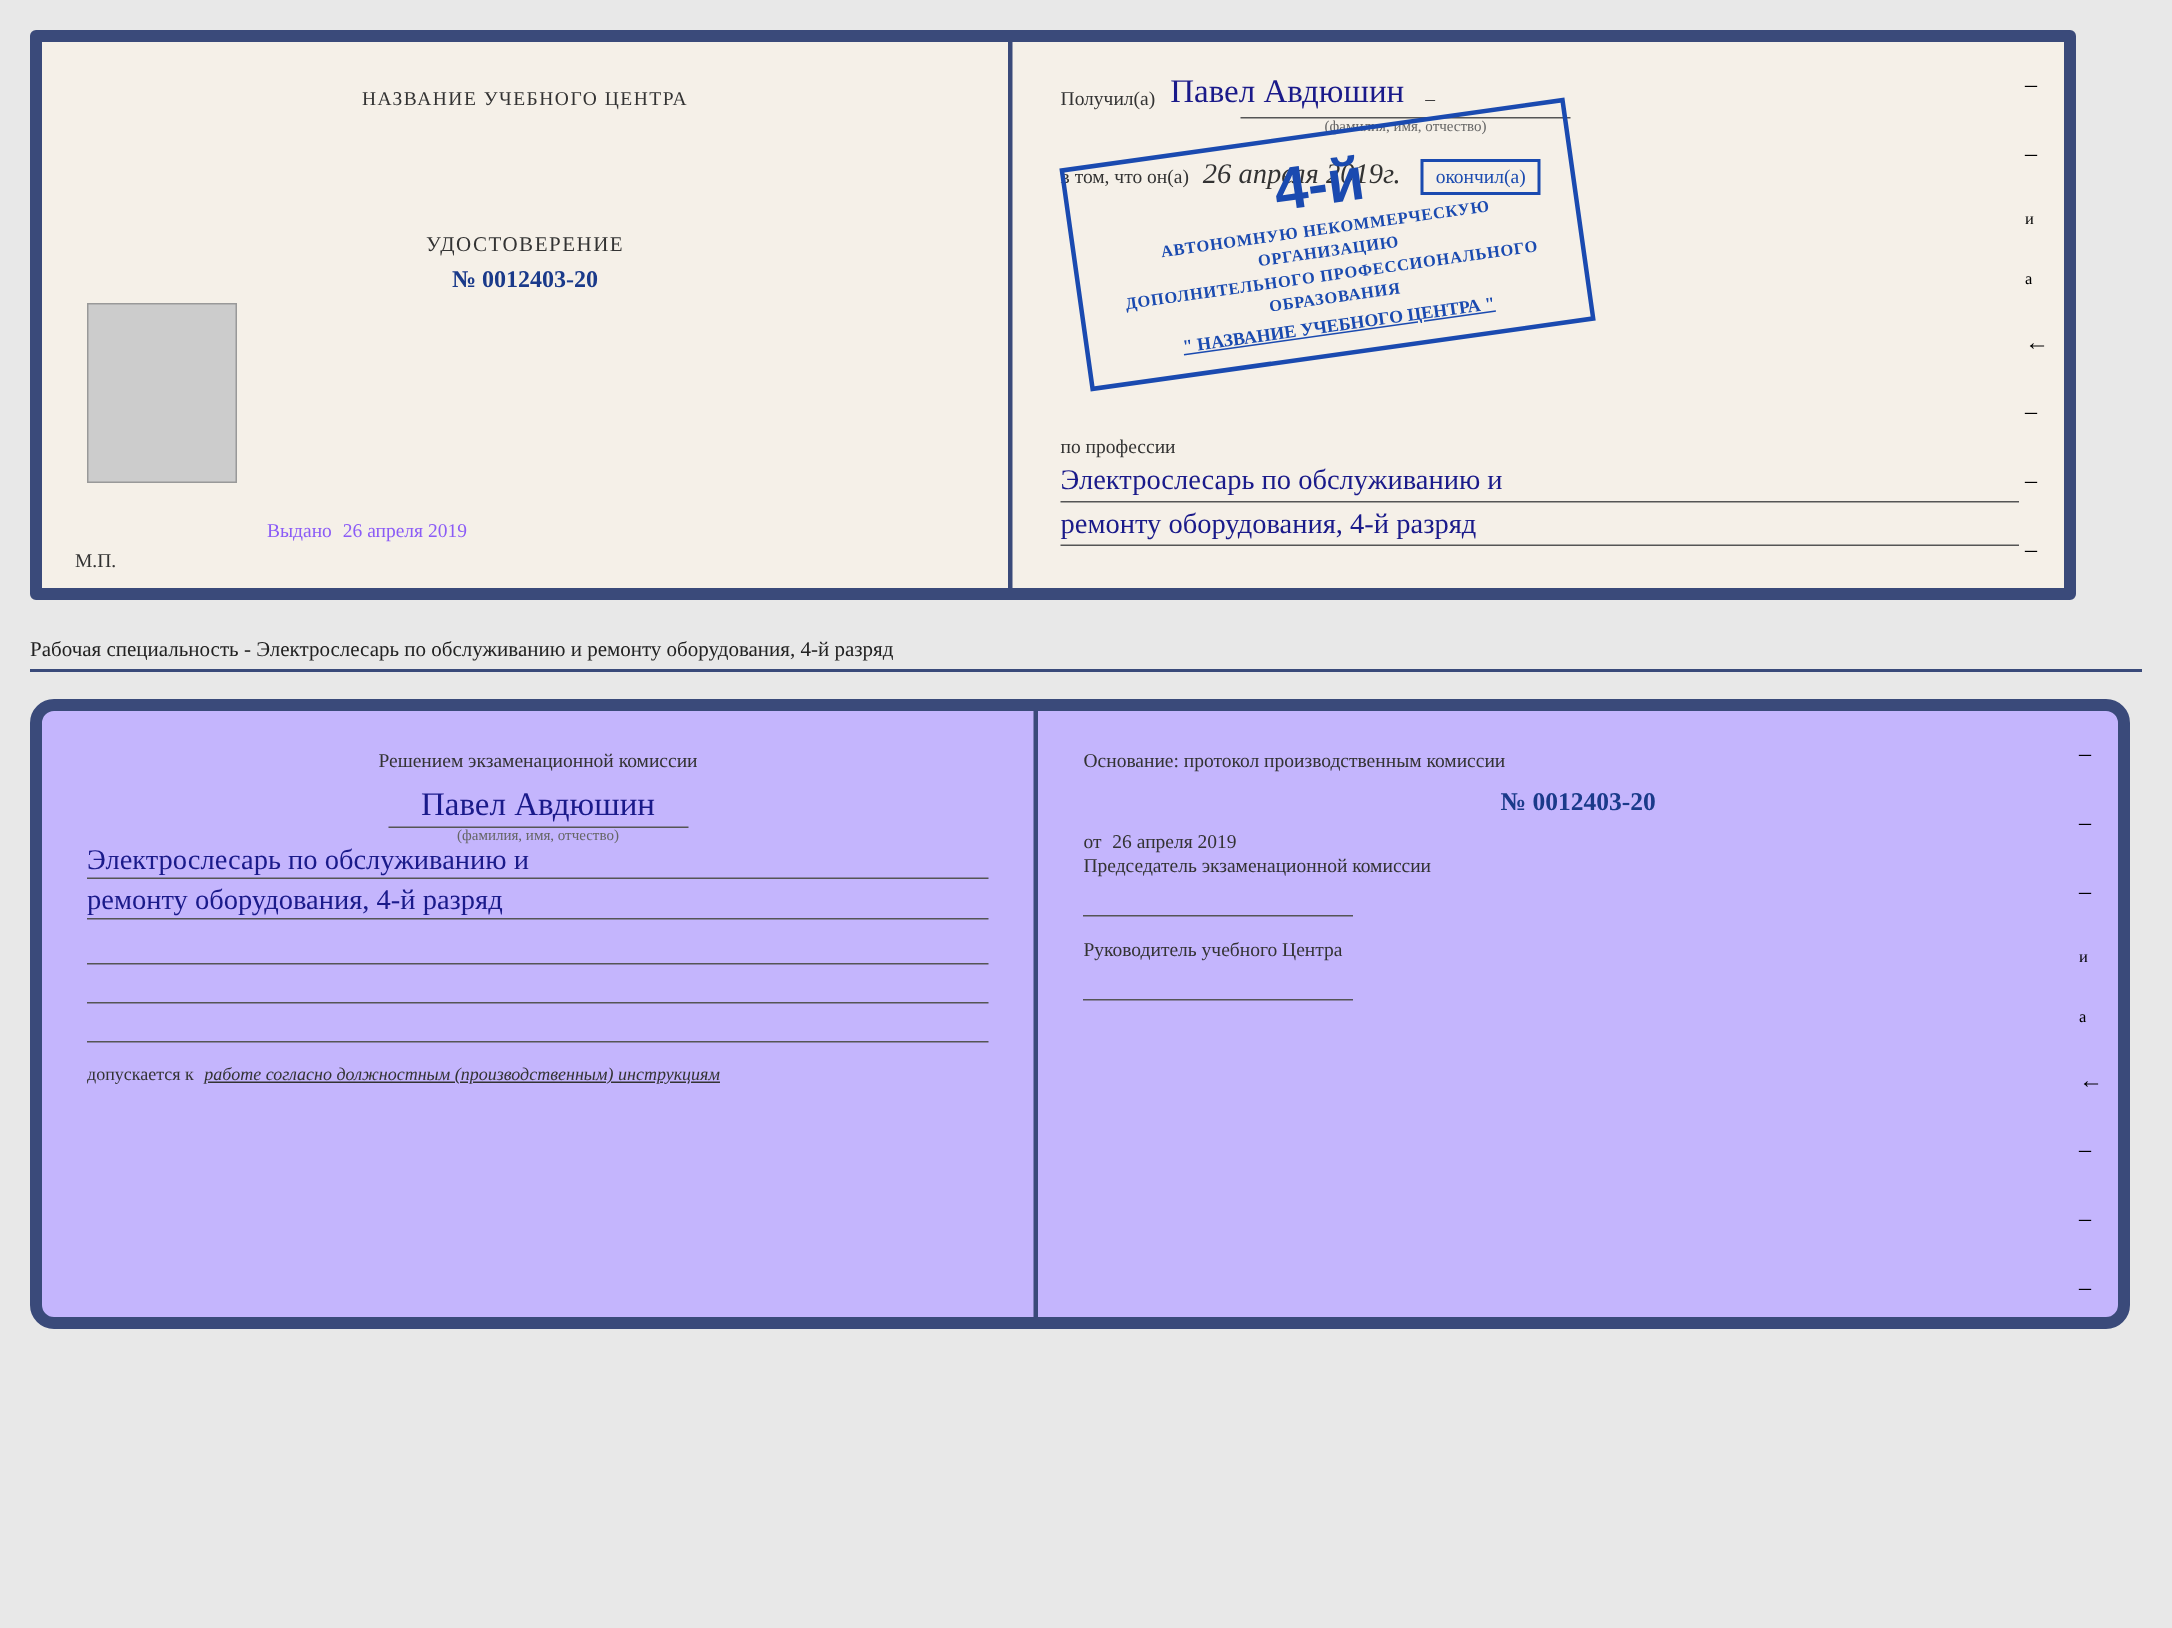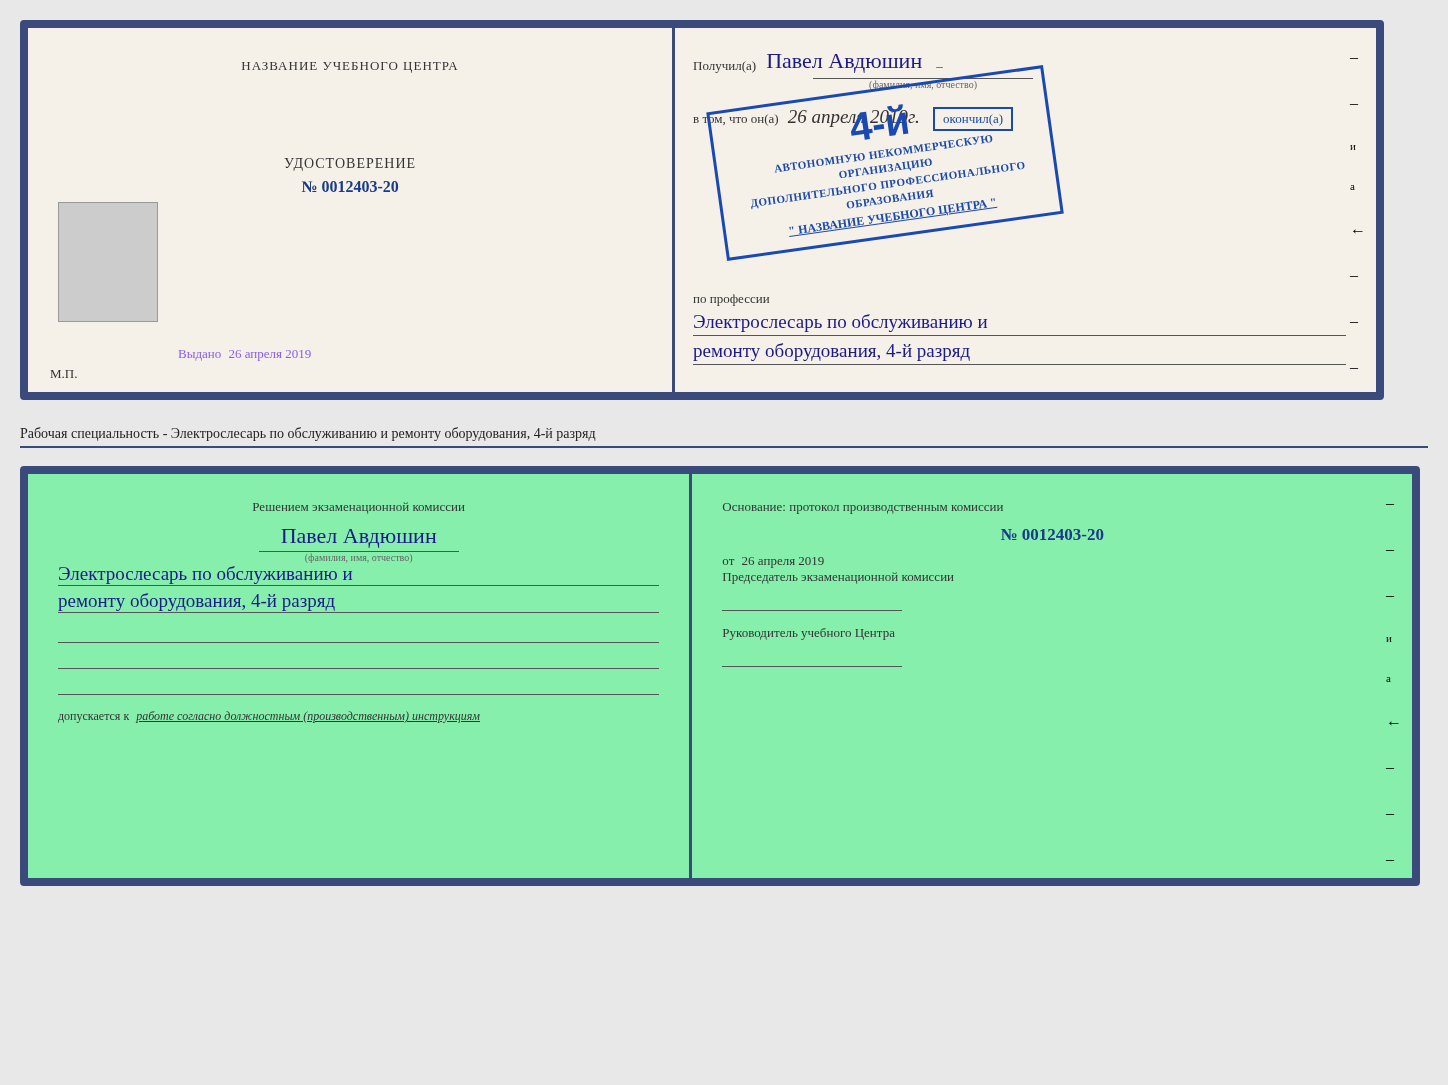--- a/index.html
+++ b/index.html
@@ -34,21 +34,21 @@
       border-right: 3px solid #3a4a7a;
       padding: 30px 30px 20px 30px;
       display: flex;
       flex-direction: column;
       align-items: center;
       position: relative;
     }
 
     .doc-right {
       width: 52%;
-      padding: 20px 30px 20px 18px;
+      padding: 20px 30px 20px 32px;
       position: relative;
     }
 
     .center-title {
       text-align: center;
       font-size: 13px;
       letter-spacing: 1px;
       color: #333;
       font-weight: normal;
       margin-bottom: 30px;
@@ -194,23 +194,23 @@
     .specialty-text {
       font-size: 14px;
       color: #222;
       padding: 8px 0 4px 0;
       border-bottom: 2px solid #3a4a7a;
     }
 
     
     .document-bottom {
       display: flex;
-      background: #86efac;
+      background: #c4b5fd;
       border: 8px solid #3a4a7a;
-      border-radius: 4px;
+      border-radius: 16px;
       width: 1400px;
       min-height: 420px;
       position: relative;
       overflow: hidden;
     }
 
     .doc-bottom-left {
       width: 48%;
       border-right: 3px solid #3a4a7a;
       padding: 25px 30px 20px 30px;

